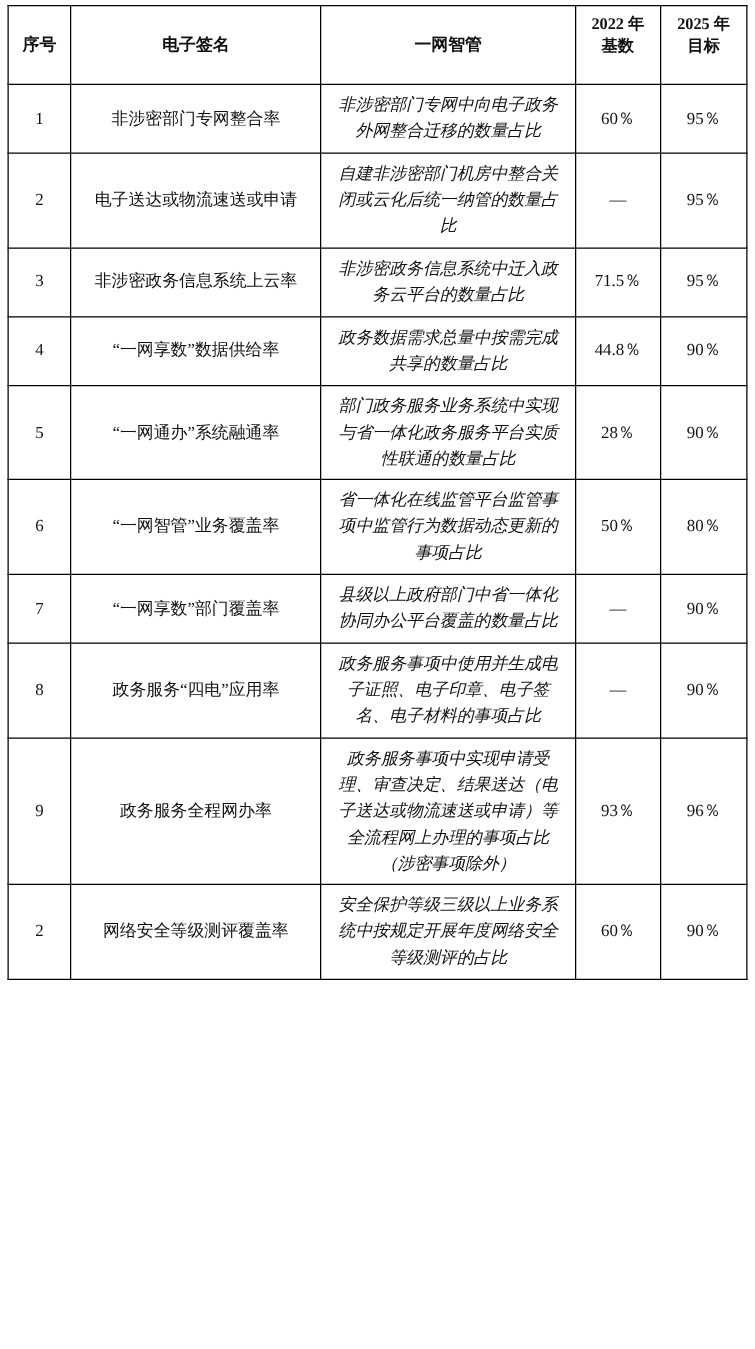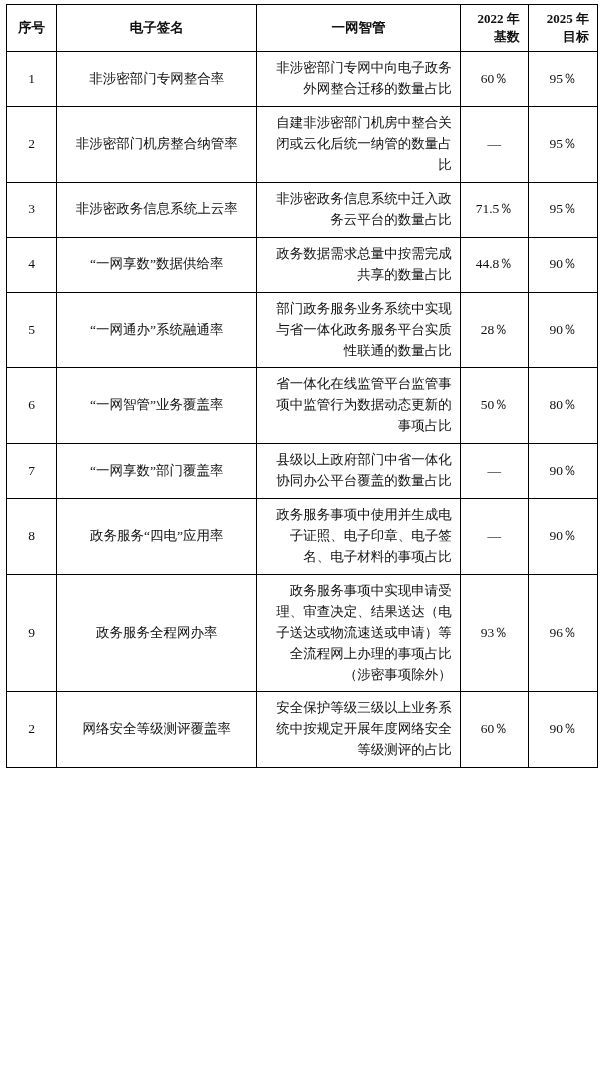--- a/index.html
+++ b/index.html
@@ -34,42 +34,42 @@
   thead th {
     text-align: center;
     font-weight: bold;
     padding-top: 8px;
     padding-bottom: 8px;
     font-size: 14px;
   }
   thead th.two-line {
     line-height: 1.4;
     padding-top: 5px;
-    padding-bottom: 5px;
+    padding-bottom: 21px;
     font-size: 13px;
-    text-align: right;
   }
   col.c-no    { width: 50px; }
   col.c-name  { width: 200px; }
   col.c-desc  { width: 203px; }
   col.c-base  { width: 68px; }
   col.c-target{ width: 69px; }
 
   td.cell-no {
     text-align: center;
     font-size: 13px;
   }
   td.cell-name {
     text-align: center;
     padding-left: 10px;
   }
   td.cell-desc {
-    text-align: right;
+    text-align: center;
     padding-left: 10px;
     padding-right: 6px;
+    font-style: italic;
   }
   td.cell-base,
   td.cell-target {
     text-align: center;
     font-size: 13px;
     white-space: nowrap;
   }
   .hdr-line { display: block; }
 </style>
 </head>
@@ -102,21 +102,21 @@
     <tbody>
       <tr>
         <td class="cell-no">1</td>
         <td class="cell-name">非涉密部门专网整合率</td>
         <td class="cell-desc">非涉密部门专网中向电子政务外网整合迁移的数量占比</td>
         <td class="cell-base">60％</td>
         <td class="cell-target">95％</td>
       </tr>
       <tr>
         <td class="cell-no">2</td>
-        <td class="cell-name">非涉密部门机房整合纳管率</td>
+        <td class="cell-name">电子送达或物流速送或申请</td>
         <td class="cell-desc">自建非涉密部门机房中整合关闭或云化后统一纳管的数量占比</td>
         <td class="cell-base">—</td>
         <td class="cell-target">95％</td>
       </tr>
       <tr>
         <td class="cell-no">3</td>
         <td class="cell-name">非涉密政务信息系统上云率</td>
         <td class="cell-desc">非涉密政务信息系统中迁入政务云平台的数量占比</td>
         <td class="cell-base">71.5％</td>
         <td class="cell-target">95％</td>

